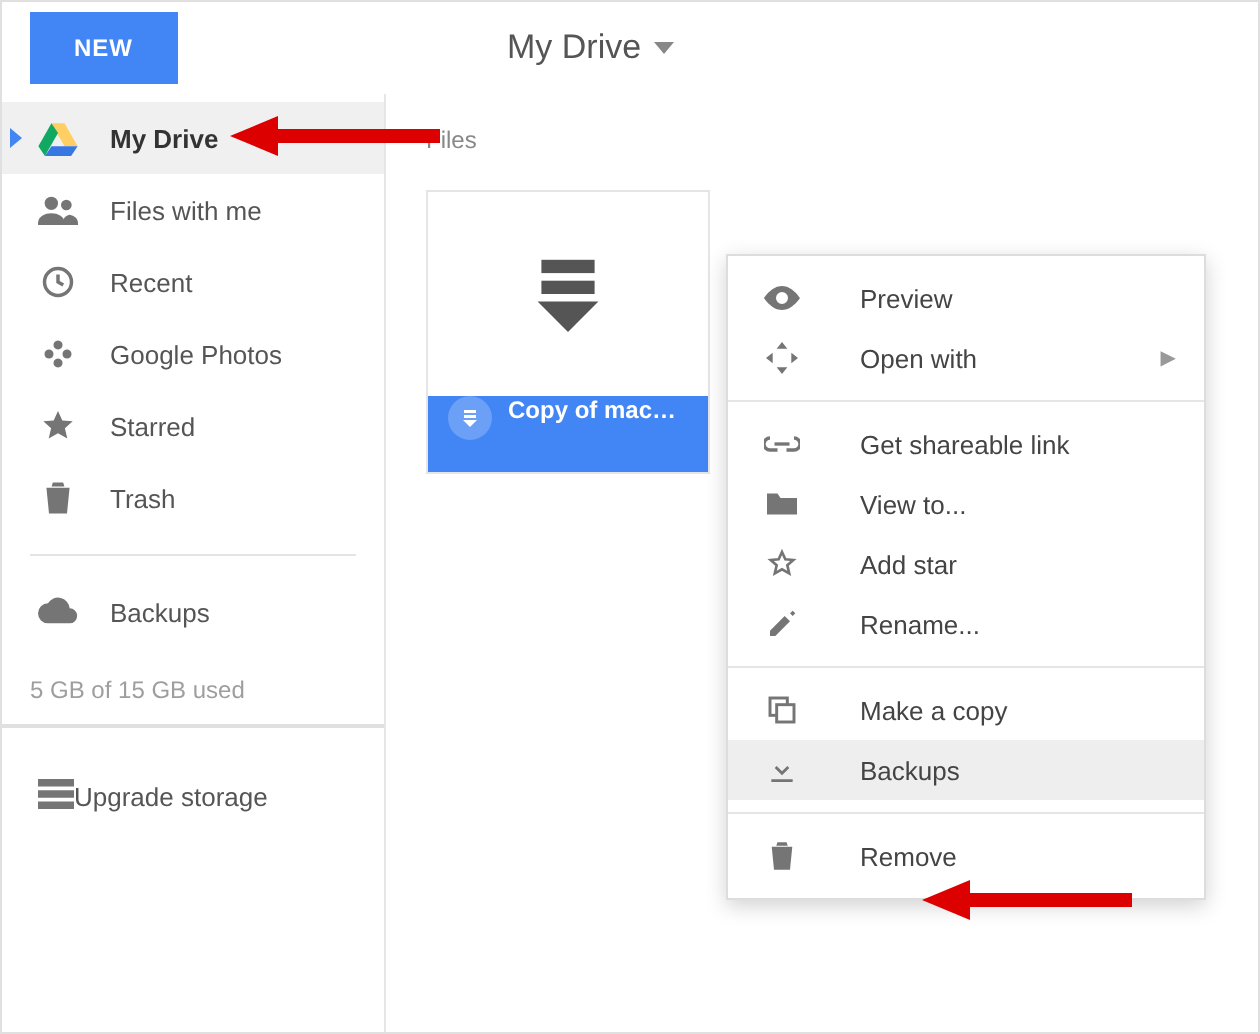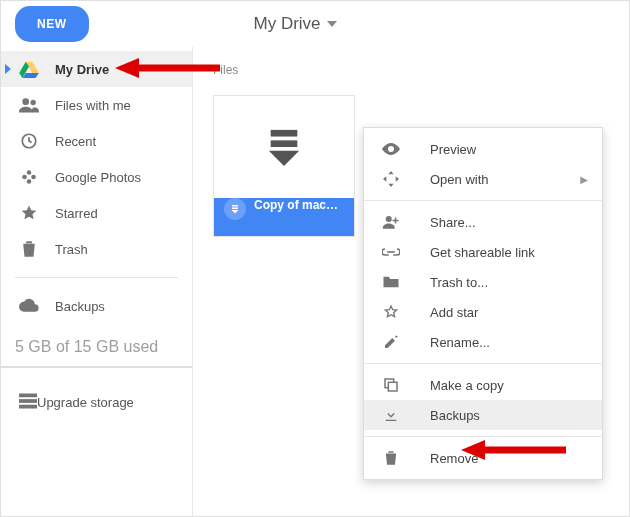--- a/index.html
+++ b/index.html
@@ -1,36 +1,36 @@
 <!DOCTYPE html>
 <html><head>
 <meta charset="utf-8">
 <style>
   * { box-sizing: border-box; margin: 0; padding: 0; }
   html, body { width: 630px; height: 517px; font-family: Arial, Helvetica, sans-serif; font-size: 13px; color: #333; background: #fff; overflow: hidden; }
   body { position: relative; border: 1px solid #e0e0e0; }
 
   
   .topbar { height: 46px; padding: 8px 0 8px 14px; display: flex; align-items: center; }
-  .new-btn { background: #4285f4; color: #fff; font-weight: bold; font-size: 12px; height: 36px; padding: 14px 22px; display: flex; align-items: center; justify-content: center; letter-spacing: .5px; border-radius: 15px; }
+  .new-btn { background: #4285f4; color: #fff; font-weight: bold; font-size: 12px; height: 36px; padding: 14px 22px; display: flex; align-items: center; justify-content: center; letter-spacing: .5px; }
   .breadcrumb { margin-left: 165px; font-size: 17px; color: #555; display: flex; align-items: center; gap: 6px; cursor: pointer; }
   .breadcrumb svg { width: 10px; height: 6px; }
 
   
   .columns { display: flex; height: calc(100% - 46px); }
   .sidebar { width: 192px; flex: 0 0 192px; padding-top: 4px; border-right: 1px solid #e6e6e6; display: flex; flex-direction: column; }
   .nav-list { list-style: none; }
   .nav-item { height: 36px; display: flex; align-items: center; gap: 16px; padding-left: 18px; color: #555; cursor: pointer; }
   .nav-item .icon { width: 20px; display: flex; justify-content: center; color: #757575; }
   .nav-item.selected { background: #f0f0f0; position: relative; }
   .nav-item.selected .label { font-weight: bold; color: #333; }
   .nav-item.selected::before { content:""; position:absolute; left:4px; top:50%; transform:translateY(-50%); width:0; height:0; border-top:5px solid transparent; border-bottom:5px solid transparent; border-left:6px solid #4285f4; }
   .divider { height: 1px; background: #e4e4e4; margin: 10px 14px 10px 14px; }
   .backups { height: 36px; display: flex; align-items: center; gap: 16px; padding-left: 18px; color: #555; cursor: pointer; }
-  .storage { padding: 14px 14px 0 14px; color: #9e9e9e; font-size: 16px; }
+  .storage { padding: 14px 14px 0 14px; color: #9e9e9e; font-size: 12px; }
   .storage-bar { height: 2px; background: #e0e0e0; margin-top: 10px; }
   .upgrade { height: 36px; margin-top: 16px; display: flex; align-items: center; gap: 0; padding-left: 18px; color: #555; cursor: pointer; }
 
   
   .main { flex: 1; padding: 16px 20px; position: relative; }
   .section-label { font-size: 12px; color: #888; margin-bottom: 18px; }
   .file-card { width: 142px; height: 142px; border: 1px solid #e5e5e5; display: flex; flex-direction: column; background: #fff; cursor: pointer; }
   .file-thumb { flex: 1; display: flex; align-items: center; justify-content: center; }
   .file-thumb svg { width: 38px; height: 42px; }
   .file-caption { height: 38px; background: #4285f4; color: #fff; display: flex; gap: 8px; padding: 0 10px; font-size: 12px; font-weight: bold; white-space: nowrap; overflow: hidden; }
@@ -192,45 +192,35 @@
             <polygon points="0,12 5,8 5,16"></polygon>
             <polygon points="24,12 19,8 19,16"></polygon>
           </svg>
         </span>
       <span>Open with</span>
       <span class="chev">▶</span>
     </li>
     <li class="menu-sep"></li>
     <li class="menu-item">
       <span class="icon">
-          <svg width="18" height="14" viewBox="0 0 24 18" fill="#757575">
-            <circle cx="9" cy="5" r="4"></circle>
-            <path d="M1 17c0-4 4-6 8-6s8 2 8 6v1H1z"></path>
-            <path d="M19 3v3h3v2h-3v3h-2V8h-3V6h3V3z"></path>
-          </svg>
-        </span>
-      <span>Share...</span>
-    </li>
-    <li class="menu-item">
-      <span class="icon">
           <svg width="18" height="10" viewBox="0 0 24 12" fill="none" stroke="#757575" stroke-width="2.2">
             <path d="M9 6H4a4 4 0 010-8" transform="translate(0 4)"></path>
             <path d="M15 6h5a4 4 0 000-8" transform="translate(0 4)"></path>
             <line x1="7" y1="6" x2="17" y2="6"></line>
           </svg>
         </span>
       <span>Get shareable link</span>
     </li>
     <li class="menu-item">
       <span class="icon">
           <svg width="18" height="14" viewBox="0 0 24 18" fill="#757575">
             <path d="M2 2h7l2 3h11v11H2z"></path>
           </svg>
         </span>
-      <span>Trash to...</span>
+      <span>View to...</span>
     </li>
     <li class="menu-item">
       <span class="icon">
           <svg width="16" height="16" viewBox="0 0 24 24" fill="none" stroke="#757575" stroke-width="2">
             <path d="M12 3l2.5 5.5 6 .5-4.5 4 1.4 6L12 16l-5.4 3 1.4-6L3.5 9l6-.5z"></path>
           </svg>
         </span>
       <span>Add star</span>
     </li>
     <li class="menu-item">

